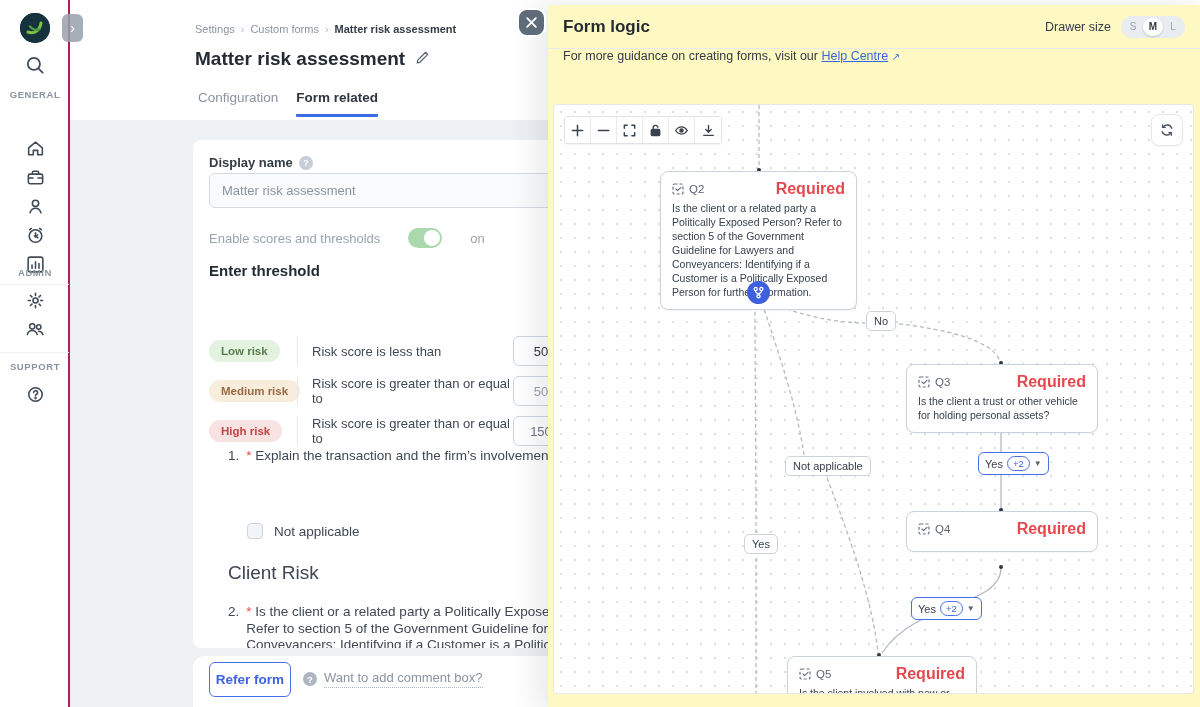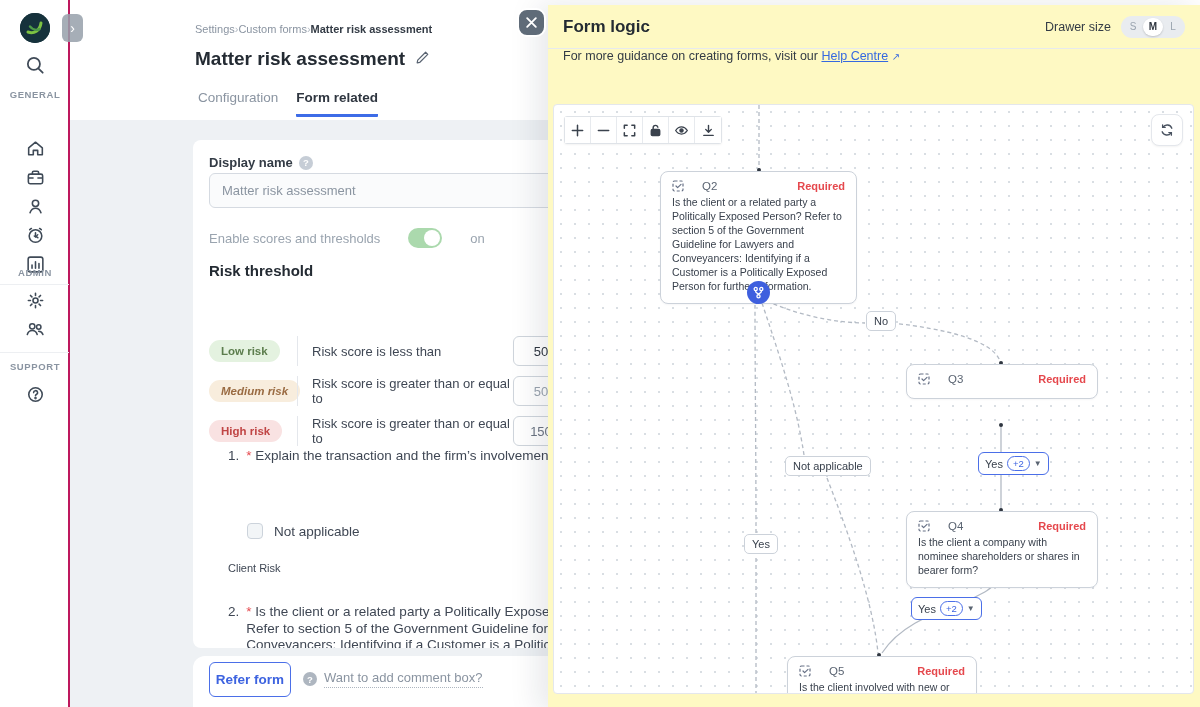--- a/index.html
+++ b/index.html
@@ -21,21 +21,21 @@
   .side-icon { position:absolute; left:0; width:70px; height:24px; display:flex;
     align-items:center; justify-content:center; cursor:pointer; }
   .side-divider { position:absolute; left:0; width:69px; height:1px; background:#edeff2; }
   .avatar { position:absolute; left:21px; top:674px; width:27px; height:27px; border-radius:50%;
     background:#edc19e; color:#7a5c3e; font-size:10px; font-weight:bold;
     display:flex; align-items:center; justify-content:center;margin-top:40px; }
 
   
   .main-top { position:absolute; left:70px; top:0; right:0; height:120px; background:#fff; }
   .breadcrumb { position:absolute; left:195px; top:23px; font-size:11px; color:#8a94a1;
-    display:flex; align-items:center; }
+    display:flex; gap:6px; align-items:center; }
   .breadcrumb .sep { color:#b3bac4; }
   .breadcrumb .last { color:#333b45; font-weight:bold; }
   .page-title-row { position:absolute; left:195px; top:48px; display:flex; gap:10px; align-items:center; }
   .page-title { font-size:19px; font-weight:bold; color:#242b33; }
   .tabs { position:absolute; left:198px; top:90px; display:flex; gap:18px; font-size:13.5px; }
   .tab { padding-bottom:9px; color:#8a94a1; cursor:pointer; }
   .tab.active { color:#2f3640; font-weight:bold; border-bottom:3px solid #3d6ce7; border-radius:1px; }
 
   .content-bg { position:absolute; left:70px; top:120px; right:0; bottom:0; background:#eef1f4; }
 
@@ -50,38 +50,38 @@
     font-size:13px; color:#8b95a1; font-family:inherit; }
   .toggle-row { position:absolute; left:16px; top:88px; display:flex; gap:28px; align-items:center;
     font-size:13px; color:#9aa4af; }
   .toggle { width:34px; height:20px; border-radius:10px; background:#abd9ad; position:relative; cursor:pointer; }
   .toggle .knob { position:absolute; right:2px; top:2px; width:16px; height:16px; border-radius:50%; background:#fff; }
   .risk-title { position:absolute; left:16px; top:122px; font-size:15px; font-weight:bold; color:#242b33; }
   .risk-row { position:absolute; left:16px; width:360px; height:30px; display:flex; align-items:center;margin-top:48px; }
   .risk-badge { width:88px; display:flex; justify-content:flex-start; }
   .badge { font-size:11.5px; font-weight:bold; padding:5px 12px; border-radius:12px; white-space:nowrap; }
   .badge.low { background:#e4f2e0; color:#5c7d4d; }
-  .badge.med { background:#f8eddd; color:#9a6b42;font-style:italic; }
+  .badge.med { background:#f8eddd; color:#9a6b42; }
   .badge.high { background:#f9e2e2; color:#c04545; }
   .risk-sep { width:1px; height:30px; background:#e4e7ec; margin:0 14px 0 0; }
   .risk-cond { font-size:13px; color:#3f4754; flex:1; }
   .risk-input { width:56px; height:30px; border:1px solid #cfd5dc; border-radius:6px;
     text-align:center; font-size:13px; font-family:inherit; background:#fff; }
   .risk-input.v0 { color:#2f3640; } .risk-input.v1 { color:#9aa4af; } .risk-input.v2 { color:#6b7482; }
 
   .q-row { position:absolute; left:35px; font-size:13.5px; color:#3f4754; display:flex; gap:7px; }
   .q-req { color:#e5484d; } .q-num { color:#3f4754; }
   .answer-input { position:absolute; left:54px; top:330px; width:330px; height:35px;
     border:1px solid #cfd5dc; border-radius:6px; padding:0 12px; font-size:13px;
     font-family:inherit; background:#fff; color:#3f4754; }
   .answer-input::placeholder { color:#a2abb6; }
   .checkbox-row { position:absolute; left:54px; top:383px; display:flex; gap:11px; align-items:center;
     font-size:13.5px; color:#3f4754; }
   .checkbox { width:16px; height:16px; border:1px solid #ccd3db; border-radius:4px; background:#f2f5f7; }
-  .client-risk { position:absolute; left:35px; top:422px; font-size:11px; color:#3f4754; }
+  .client-risk { position:absolute; left:35px; top:422px; font-size:19px; color:#3f4754; }
   .q2-block { position:absolute; left:35px; top:464px; width:430px; display:flex; gap:7px;
     font-size:13.5px; color:#3f4754; line-height:1.2; }
   .q2-text { line-height:1.23; width:392px; }
 
   .main-footer { position:absolute; left:193px; top:656px; right:0; bottom:0; background:#fff;
     border-top-left-radius:12px; z-index:1; }
   .edit-btn { position:absolute; left:16px; top:6px; width:82px; height:35px; background:#fff;
     border:1px solid #4b6fe8; border-radius:6px; color:#3d63e0; font-weight:bold; font-size:13.5px;
     font-family:inherit; cursor:pointer; }
   .comment-hint { position:absolute; left:110px; top:14px; display:flex; gap:7px; align-items:center;
@@ -117,23 +117,23 @@
     border:1px solid #dfe3e8; border-radius:3px; box-shadow:0 1px 2px rgba(0,0,0,.05); }
   .flow-btn { width:26px; height:26px; display:flex; align-items:center; justify-content:center;
     border-right:1px solid #e7eaee; cursor:pointer; background:#fff; }
   .flow-btn:last-child { border-right:none; }
   .refresh-btn { position:absolute; right:10px; top:9px; width:32px; height:32px; background:#fff;
     border:1px solid #e4e7ec; border-radius:8px; display:flex; align-items:center;
     justify-content:center; box-shadow:0 1px 2px rgba(0,0,0,.05); cursor:pointer; }
 
   .node { position:absolute; background:#fff; border:1px solid #ccd2da; border-radius:8px;
     padding:8px 11px 9px; box-shadow:0 1px 2px rgba(16,24,40,.04); }
-  .node-head { display:flex; align-items:center; gap:18px; margin-bottom:4px; }
+  .node-head { display:flex; align-items:center; gap:5px; margin-bottom:4px; }
   .node-id { font-size:11.5px; color:#5a6472; }
-  .node-req { margin-left:auto; font-size:11px; font-weight:bold; color:#e5484d; }
+  .node-req { margin-left:auto; font-size:16px; font-weight:bold; color:#e5484d; }
   .node-text { font-size:10.5px; line-height:1.33; color:#39414d; }
 
   .edge-label { position:absolute; background:#fff; border:1px solid #ccd2da; border-radius:5px;
     font-size:11px; color:#39414d; padding:3px 7px; }
   .yes-btn { position:absolute; background:#fff; border:1.5px solid #4b6fe8; border-radius:6px;
     display:flex; align-items:center; gap:4px; padding:3px 6px; font-size:11px; color:#39414d; cursor:pointer; }
   .plus-pill { border:1px solid #4b6fe8; color:#3d63e0; border-radius:9px; font-size:9.5px;
     padding:1px 5px; line-height:1.2; }
   .caret { font-size:8px; color:#5a6472; }
   .branch-dot { position:absolute; left:193px; top:176px; width:23px; height:23px; border-radius:50%;
@@ -253,21 +253,21 @@
   <input class="display-input" value="Matter risk assessment" style="">
 
   <div class="toggle-row">
     <span>Enable scores and thresholds</span>
     <div class="toggle">
         <div class="knob"></div>
       </div>
     <span>on</span>
   </div>
 
-  <div class="risk-title">Risk threshold</div>
+  <div class="risk-title">Enter threshold</div>
 
   <div class="risk-row" style="top:148px">
     <div class="risk-badge">
         <span class="badge low">Low risk</span>
       </div>
     <div class="risk-sep"></div>
     <div class="risk-cond">Risk score is less than</div>
     <input class="risk-input v0" value="50" style="">
   </div>
   <div class="risk-row" style="top:188px">
@@ -433,38 +433,38 @@
 
     <div class="node" style="left:352px; top:259px; width:192px;">
       <div class="node-head">
         <svg width="12" height="12" viewBox="0 0 12 12" fill="none" stroke="#667085" stroke-width="1.2">
           <rect x="1" y="1" width="10" height="10" rx="1.5" stroke-dasharray="3 2"></rect>
             <path d="M4 6l1.6 1.6L9 4.4" stroke-linecap="round" stroke-linejoin="round"></path>
         </svg>
         <span class="node-id">Q3</span>
         <span class="node-req">Required</span>
       </div>
+      <div class="node-text">Is the client a trust or other vehicle for holding personal assets?</div>
     </div>
 
     <div class="yes-btn" style="left:424px; top:347px;">
       <span>Yes</span>
       <span class="plus-pill">+2</span>
       <span class="caret">▼</span>
     </div>
 
     <div class="node" style="left:352px; top:406px; width:192px;">
       <div class="node-head">
         <svg width="12" height="12" viewBox="0 0 12 12" fill="none" stroke="#667085" stroke-width="1.2">
           <rect x="1" y="1" width="10" height="10" rx="1.5" stroke-dasharray="3 2"></rect>
             <path d="M4 6l1.6 1.6L9 4.4" stroke-linecap="round" stroke-linejoin="round"></path>
         </svg>
         <span class="node-id">Q4</span>
         <span class="node-req">Required</span>
       </div>
-      <div class="node-text">Is the client a company with nominee shareholders or shares in bearer form?</div>
     </div>
 
     <div class="yes-btn" style="left:357px; top:492px;">
       <span>Yes</span>
       <span class="plus-pill">+2</span>
       <span class="caret">▼</span>
     </div>
 
     <div class="node" style="left:233px; top:551px; width:190px; height:70px;">
       <div class="node-head">

